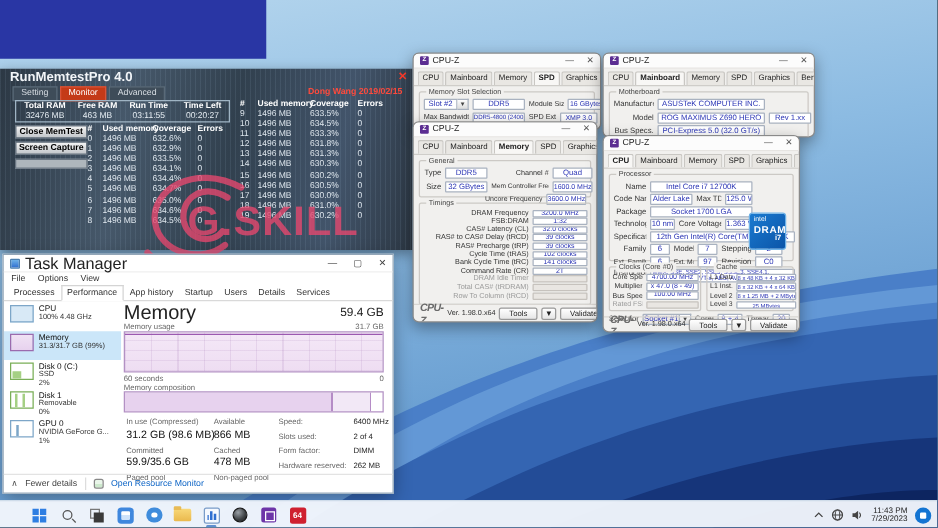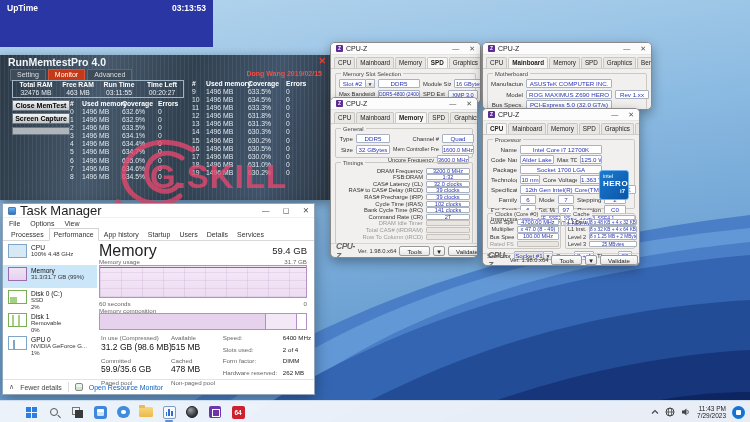--- a/index.html
+++ b/index.html
@@ -156,24 +156,20 @@
     <rect width="750" height="422" fill="url(#sky)"></rect>
     <path d="M160 422 C300 330 460 250 750 215 L750 422 Z" fill="#4a7fc8"></path>
     <path d="M200 422 C330 325 480 255 750 228 L750 242 C495 268 360 338 255 422 Z" fill="#6ea3dc" opacity="0.7"></path>
     <path d="M240 422 C360 340 520 275 750 255 L750 422 Z" fill="#3465b2"></path>
     <path d="M330 422 C450 355 580 310 750 300 L750 422 Z" fill="#234c97"></path>
     <path d="M440 422 C540 380 650 355 750 350 L750 422 Z" fill="#16357a"></path>
     <path d="M570 422 C640 400 700 392 750 392 L750 422 Z" fill="#0d2560"></path>
   </svg>
 
   <div class="overlay">
-    <div class="ov-row ov-small">
-        <span>UpTime</span>
-        <span>03:13:53</span>
-      </div>
   </div>
 
   <div class="mt-window">
     <div class="mt-title">RunMemtestPro 4.0</div>
     <div class="mt-close">✕</div>
     <div class="mt-tabs">
 
     <span class="mt-tab">Setting</span>
         <span class="mt-tab active">Monitor</span>
         <span class="mt-tab">Advanced</span>
@@ -578,21 +574,21 @@
         <span class="cz-box" style="width:16px;">97</span>
         <span class="cz-lab" style="width:24px;">Revision</span>
         <span class="cz-box" style="width:22px;">C0</span>
       </div>
       <div class="fr" style="margin:1px 3px;align-items:flex-start;">
         <span class="cz-lab" style="width:26px;">Instructions</span>
         <span class="cz-box" style="width:116px;height:11px;font-size:4.9px;line-height:5.3px;white-space:normal;text-align:left;padding:0 1px;">MMX, SSE, SSE2, SSE3, SSSE3, SSE4.1, SSE4.2, EM64T, VT-x, AES, AVX, AVX2, FMA3, SHA</span>
       </div>
       <div class="intel-logo">
         <div class="il-brand">intel</div>
-        <div class="il-core">HERO</div>
+        <div class="il-core">DRAM</div>
         <div class="il-tier">i7</div>
       </div>
     </div>
     <div class="cz-group" style="left:4px;width:74px;top:104px;height:36px;">
       <span class="cz-gl">Clocks (Core #0)</span>
       <div class="fr" style="margin:0.8px 2px;">
           <span class="cz-lab" style="width:24px;font-size:5.6px;">Core Speed</span>
           <span class="cz-box" style="width:42px;height:6.5px;line-height:5.5px;font-size:5.6px;">4700.00 MHz</span>
         </div>
       <div class="fr" style="margin:0.8px 2px;">
@@ -739,21 +735,21 @@
       <div class="tm-stats">
         <div style="width:62px;">
           <div class="tm-slabel">In use (Compressed)</div>
           <div class="tm-sval">31.2 GB (98.6 MB)</div>
           <div class="tm-slabel" style="margin-top:5px;">Committed</div>
           <div class="tm-sval">59.9/35.6 GB</div>
           <div class="tm-slabel" style="margin-top:5px;">Paged pool</div>
         </div>
         <div style="width:48px;margin-left:8px;">
           <div class="tm-slabel">Available</div>
-          <div class="tm-sval">515 MB</div>
+          <div class="tm-sval">866 MB</div>
           <div class="tm-slabel" style="margin-top:5px;">Cached</div>
           <div class="tm-sval">478 MB</div>
           <div class="tm-slabel" style="margin-top:5px;">Non-paged pool</div>
         </div>
         <div class="tm-detail" style="margin-left:6px;">
           <span class="tm-dl">Speed:</span>
             <span class="tm-dv">6400 MHz</span>
           <span class="tm-dl">Slots used:</span>
             <span class="tm-dv">2 of 4</span>
           <span class="tm-dl">Form factor:</span>

